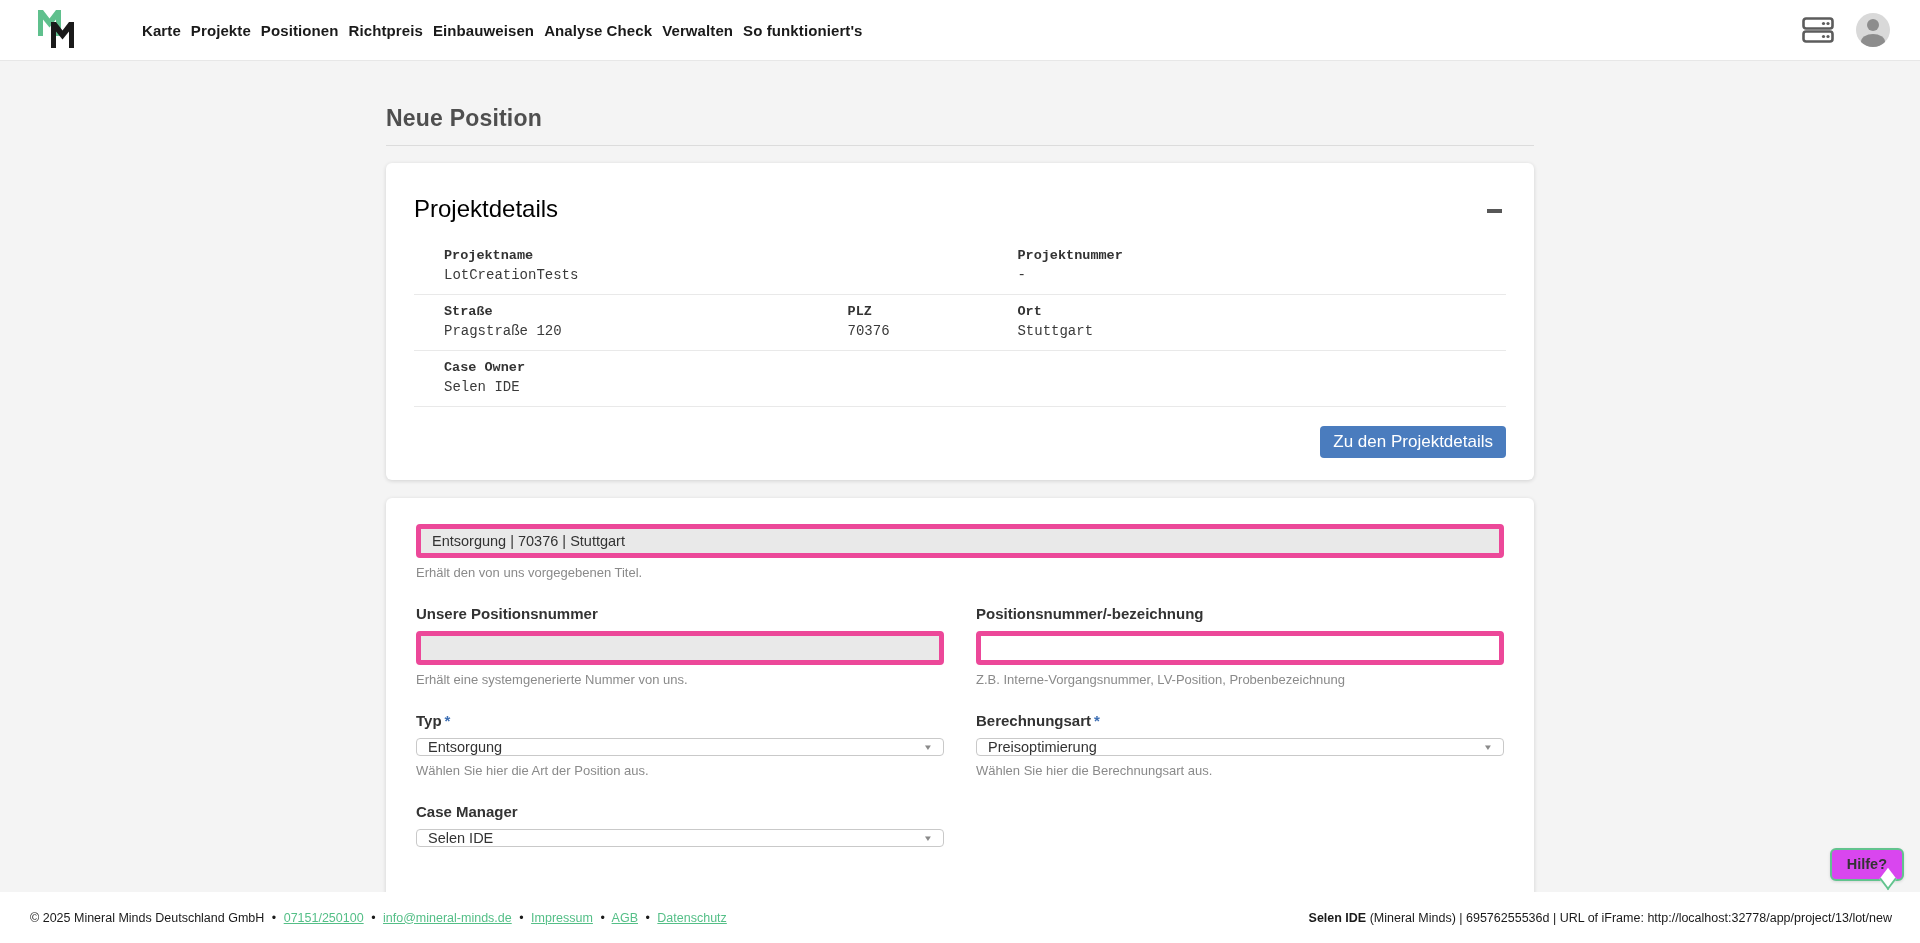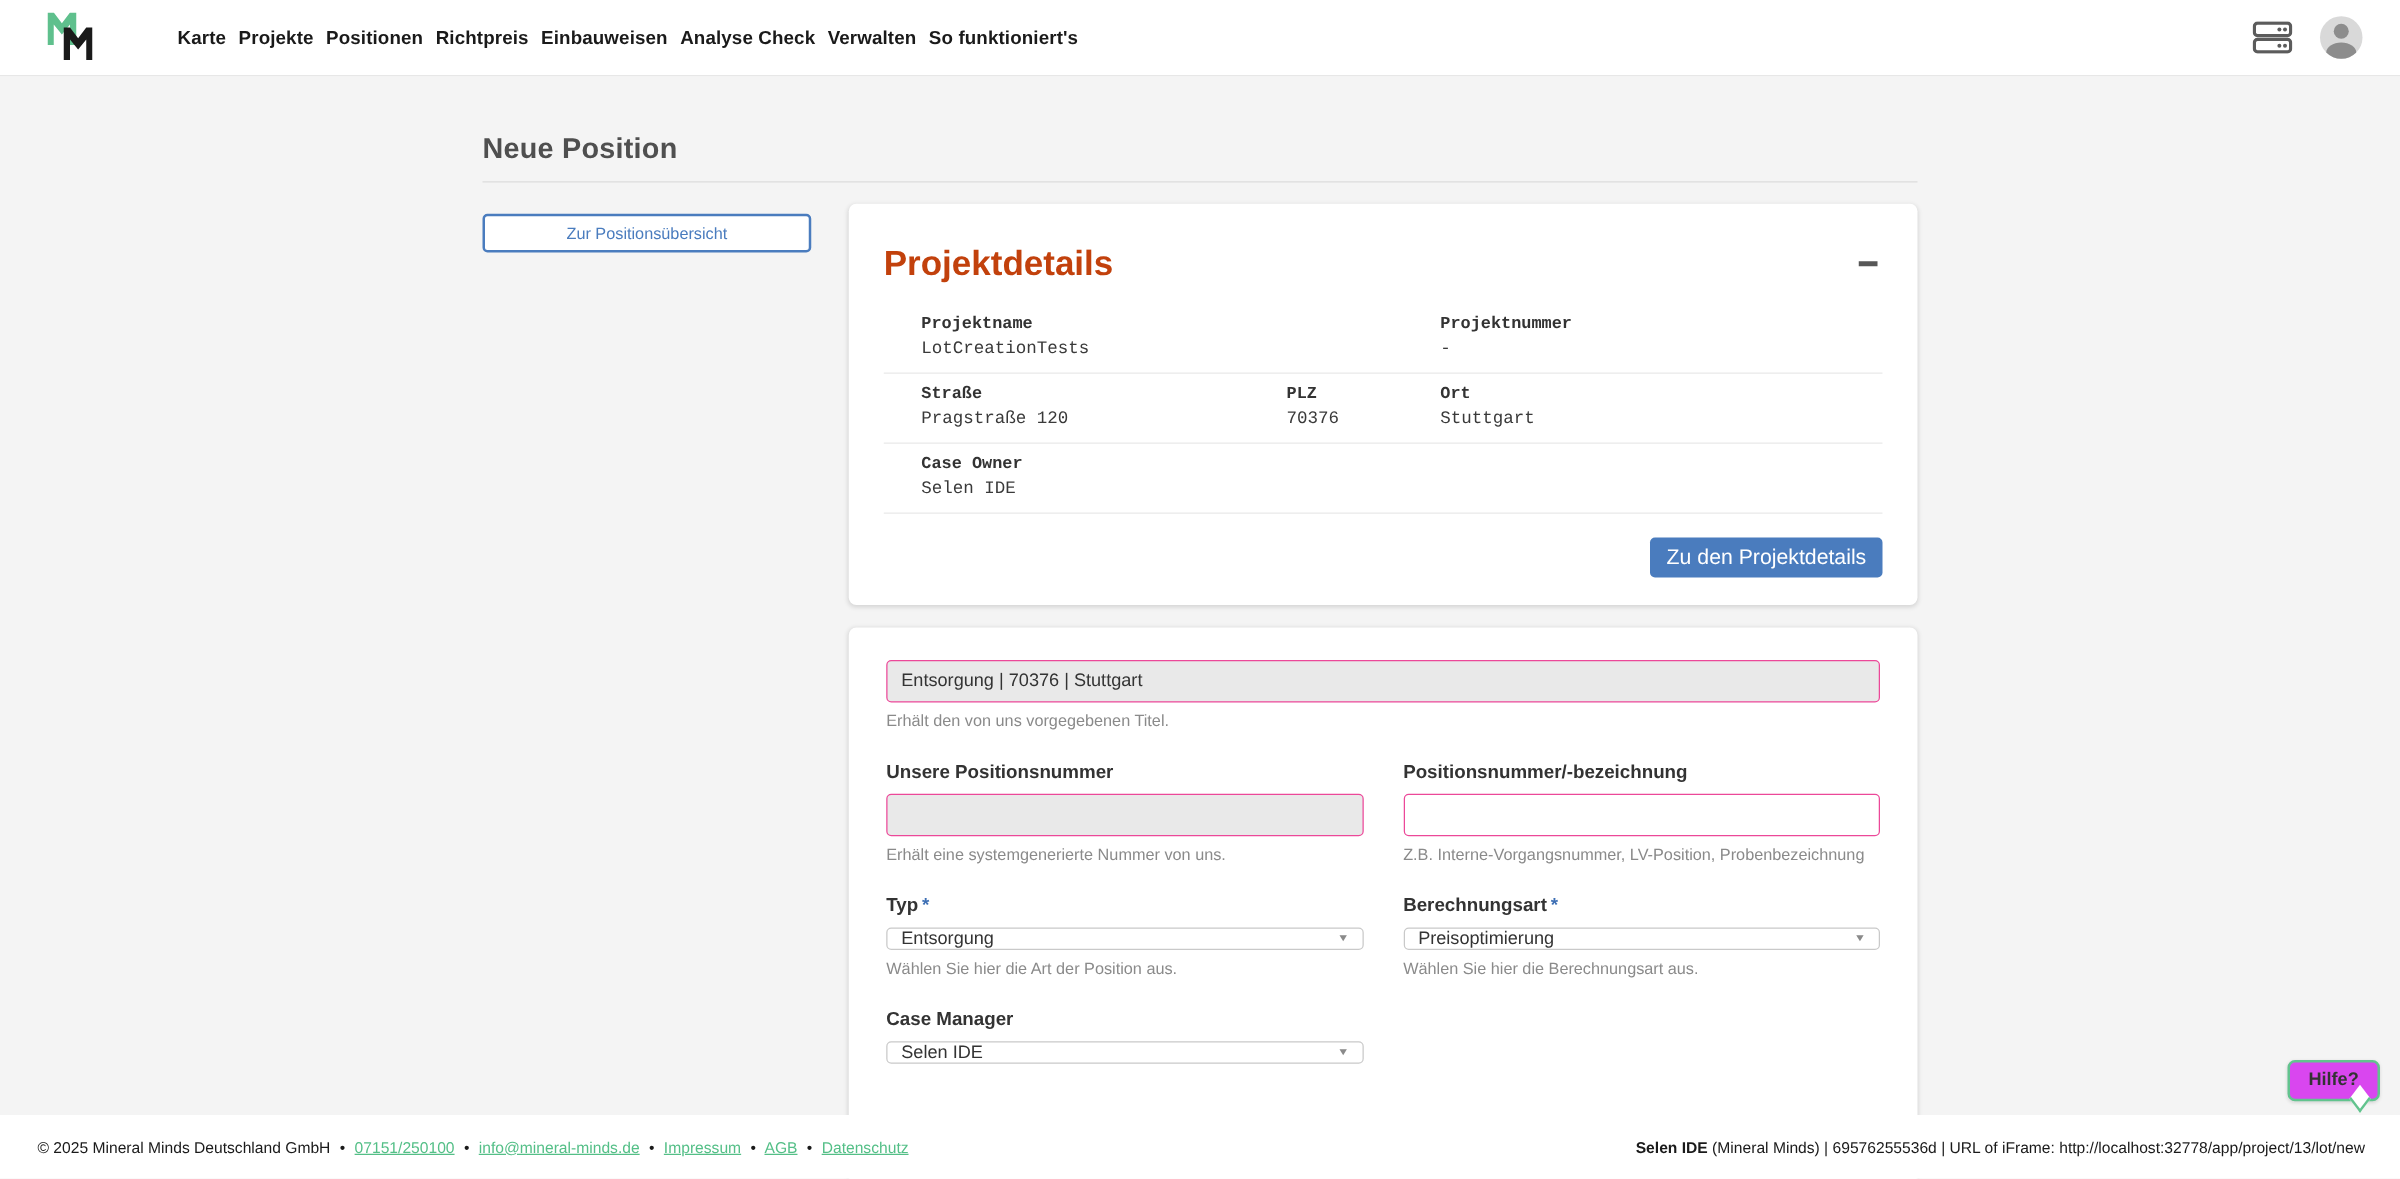--- a/index.html
+++ b/index.html
@@ -60,21 +60,21 @@
     font-size: 13px; font-family: inherit; cursor: pointer;
   }
 
   
   .card {
     background: #fff; border-radius: 6px;
     box-shadow: 0 1px 4px rgba(0,0,0,.14);
   }
   .card-project { padding: 26px 28px 22px 28px; }
   .card-head { display: flex; align-items: flex-start; justify-content: space-between; }
-  .card-title { font-size: 28px; font-weight: 700; color: #c2410c; margin: 6px 0 0 0; }
+  .card-title { font-size: 24px; font-weight: 400; color: #000000; margin: 6px 0 0 0; }
   .collapse-btn {
     width: 26px; height: 20px; border: none; background: transparent;
     cursor: pointer; padding: 0; margin-top: 12px; position: relative;
   }
   .collapse-btn::after {
     content: ""; position: absolute; right: 4px; top: 8px;
     width: 15px; height: 4px; background: #575757;
   }
 
   .detail-table { margin-top: 16px; font-family: Liberation Mono, monospace; }
@@ -92,21 +92,21 @@
   .btn-primary {
     background: #4a7cbe; color: #fff; border: none; border-radius: 4px;
     height: 32px; padding: 0 13px; font-size: 17px; font-family: inherit; cursor: pointer;
   }
 
   
   .card-form { margin-top: 18px; padding: 26px 30px 40px 30px; height: 480px; }
   .form-label { display: block; font-size: 15px; font-weight: 600; color: #333; margin-bottom: 9px; }
   .required-star { color: #3d6fb4; margin-left: 3px; font-weight: 700; }
   .text-input {
-    width: 100%; height: 34px; border: 1px solid #ec4899; border-radius: 4px;
+    width: 100%; height: 34px; border: 5px solid #ec4899; border-radius: 4px;
     padding: 0 11px; font-size: 14.5px; color: #333; font-family: inherit; background: #fff;
   }
   .text-input:disabled { background: #e9e9e9; color: #333; opacity: 1; }
   .form-hint { font-size: 13px; color: #8a8a8a; margin-top: 7px; }
   .form-row { display: grid; grid-template-columns: 1fr 1fr; gap: 32px; margin-top: 25px; }
   .select-box {
     position: relative; height: 18px; border: 1px solid #c9c9c9; border-radius: 4px;
     background: #fff; display: flex; align-items: center; padding: 0 26px 0 11px;
     font-size: 14.5px; color: #333; cursor: pointer;
   }
@@ -176,23 +176,20 @@
   </div>
 </header>
 
 <main class="main">
   <div class="container">
     <h1 class="page-title">Neue Position</h1>
     <hr class="title-rule">
 
     <div class="content-row">
 
-      <div class="left-col">
-        <button class="btn-outline">Zur Positionsübersicht</button>
-      </div>
 
       <div class="right-col">
 
         <section class="card card-project">
           <div class="card-head">
             <h2 class="card-title">Projektdetails</h2>
             <button class="collapse-btn" title="-"></button>
           </div>
 
           <div class="detail-table">

